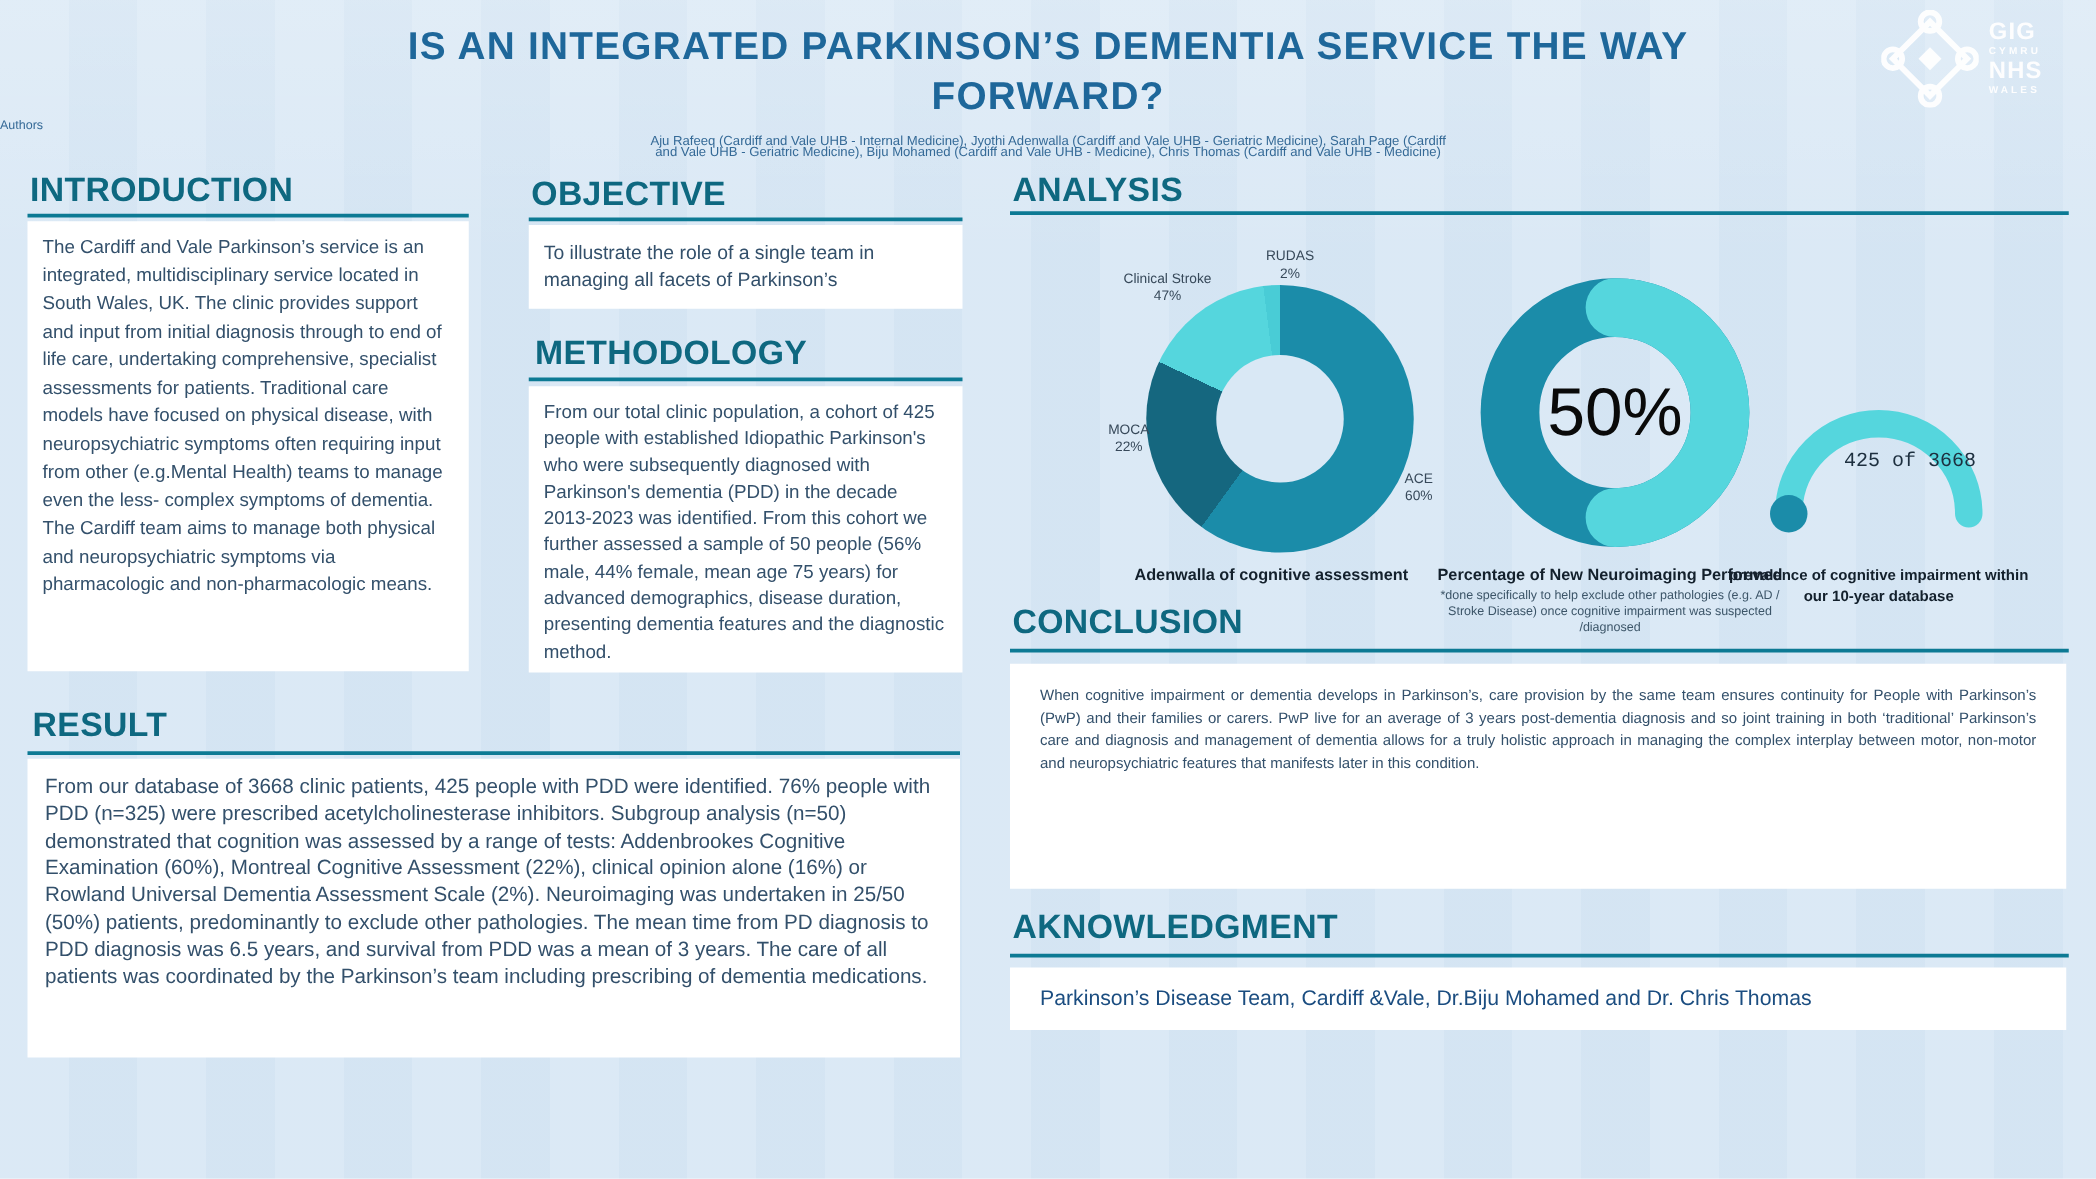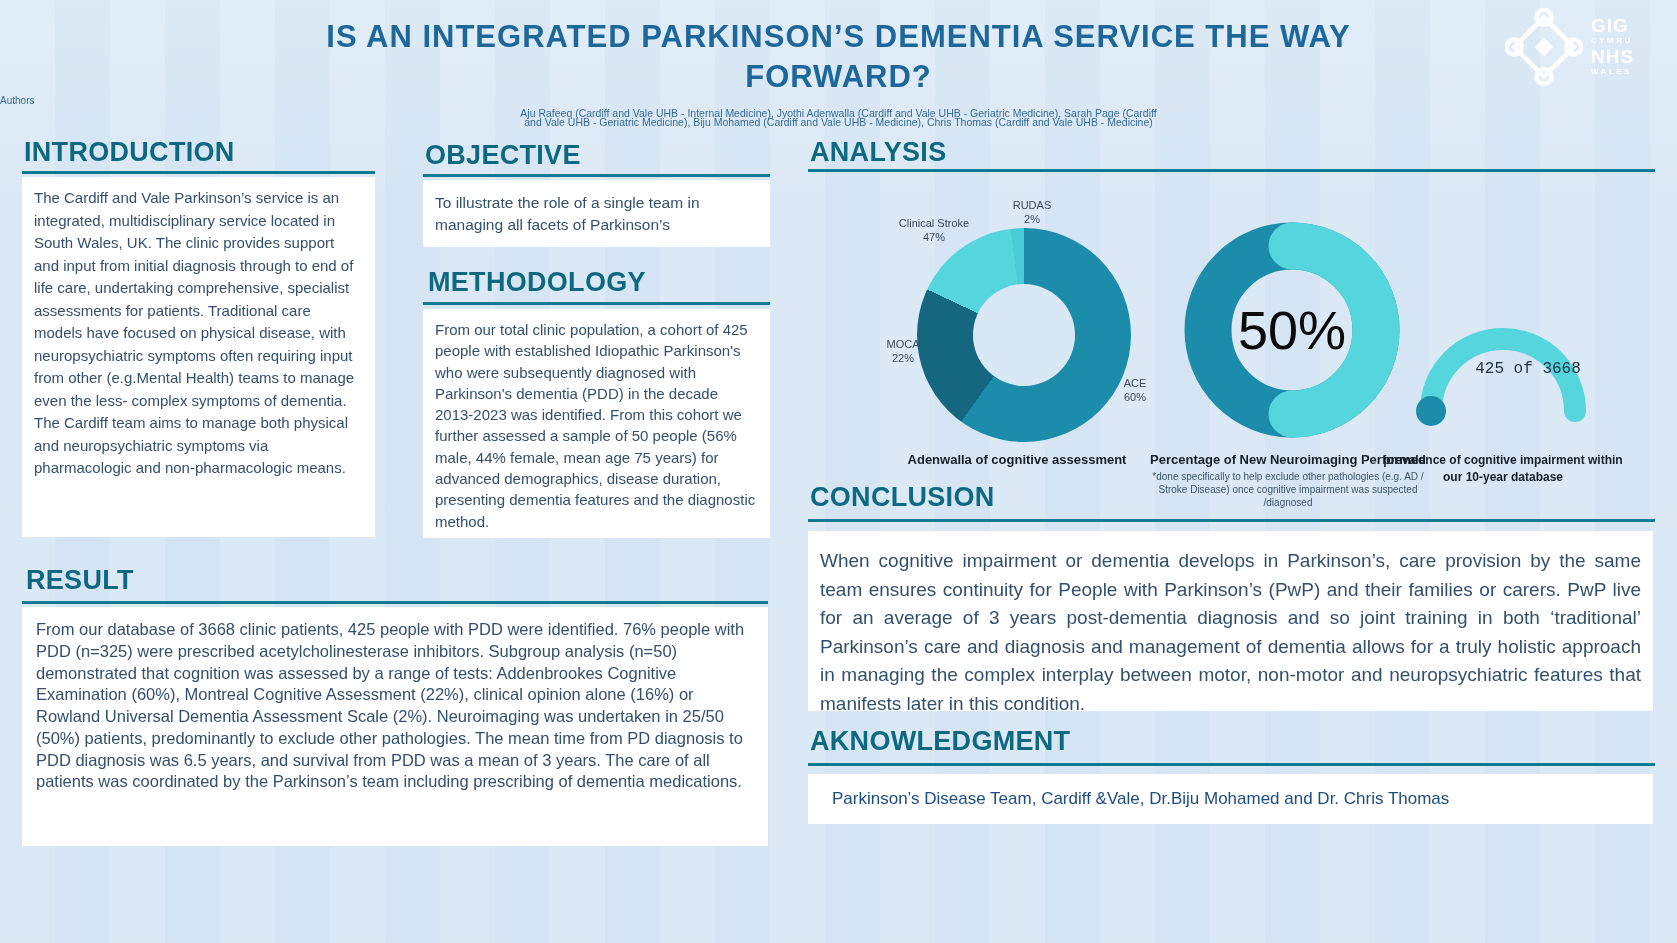--- a/index.html
+++ b/index.html
@@ -17,21 +17,21 @@
   .authors-label{width:100%;color:#356a97;font-size:10px;}
   .authors-line{width:100%;text-align:center;color:#356a97;font-size:10.5px;line-height:1.18;}
   .heading{color:#0e6880;font-weight:700;font-size:27px;letter-spacing:.3px;white-space:nowrap;}
   .rule{height:3px;background:#0d7a94;}
   .box{background:#ffffff;box-sizing:border-box;}
   .body-text{color:#33506b;}
   .intro-box{padding:10px 12px;font-size:15px;line-height:1.5;}
   .objective-box{padding:12px;font-size:15.5px;line-height:1.45;}
   .methodology-box{padding:10px 12px;font-size:15px;line-height:1.42;}
   .result-box{padding:12px 14px;font-size:16.5px;line-height:1.32;}
-  .conclusion-box{padding:16px 12px;font-size:19px;line-height:1.5;text-align:justify;}
+  .conclusion-box{padding:16px 24px;font-size:12px;line-height:1.5;text-align:justify;}
   .ack-box{display:flex;align-items:center;padding:0 12px;font-size:17px;color:#1b4d80;}
   
   .donut{border-radius:50%;}
   .donut-hole{position:absolute;inset:56px;border-radius:50%;background:#d9e8f5;}
   .dlabel{font-size:11px;line-height:1.3;color:#37495a;text-align:center;}
   .dlabel span{display:block;}
   .chart-caption{font-weight:700;font-size:13px;color:#13202c;text-align:center;}
   .chart-caption.small{font-size:12px;line-height:1.4;}
   .footnote{font-size:10px;line-height:1.3;color:#3c5568;text-align:center;}
   .neuro-value{display:flex;align-items:center;justify-content:center;font-size:54px;color:#0a0a0a;}

